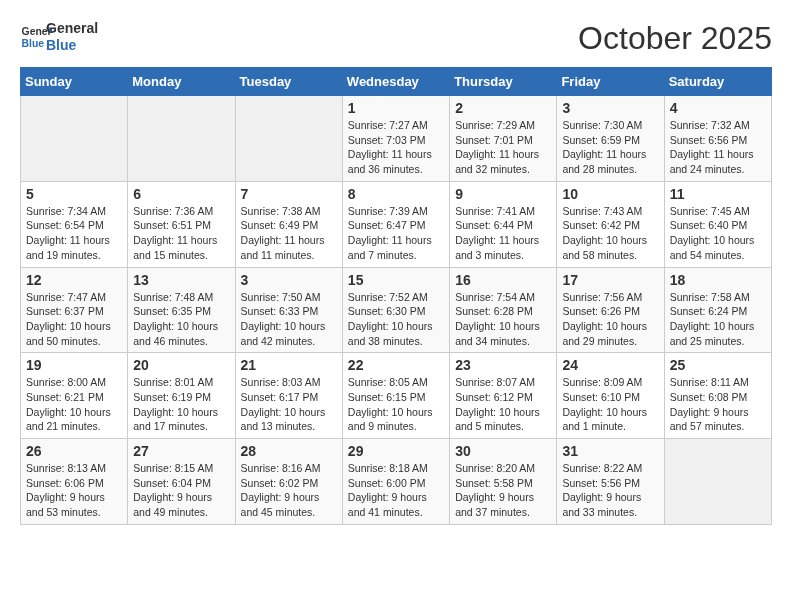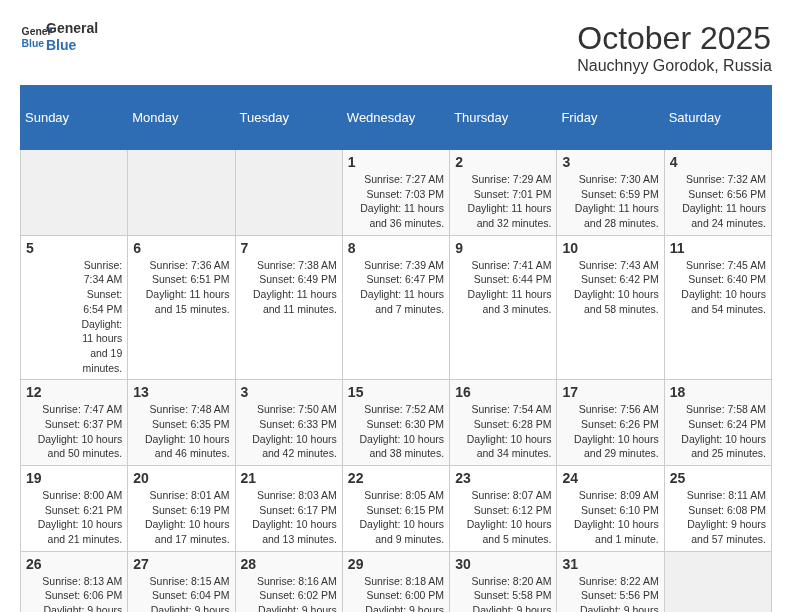--- a/index.html
+++ b/index.html
@@ -39,23 +39,23 @@
     table {
       width: 100%;
       border-collapse: collapse;
       table-layout: fixed;
     }
     thead tr {
       background-color: #2e6db4;
       color: white;
     }
     thead th {
-      padding: 24px 4px;
+      padding: 6px 4px;
       font-size: 13px;
-      font-weight: normal;
+      font-weight: bold;
       text-align: left;
       border: 1px solid #2e6db4;
     }
     tbody td {
       border: 1px solid #ccc;
       vertical-align: top;
       padding: 4px 5px;
       font-size: 11px;
       color: #333;
       height: 80px;
@@ -64,21 +64,20 @@
       font-size: 14px;
       font-weight: bold;
       color: #333;
       display: block;
       margin-bottom: 2px;
     }
     .day-info {
       font-size: 10.5px;
       line-height: 1.4;
       color: #333;
-      text-align: right;
     }
     tbody tr:nth-child(odd) td {
       background-color: #f9f9f9;
     }
     tbody tr:nth-child(even) td {
       background-color: #ffffff;
     }
     .empty-cell {
       background-color: #f0f0f0 !important;
     }
@@ -94,21 +93,20 @@
       <polygon points="32,8 40,14 36,8" fill="#2e6db4"></polygon>
       <polygon points="36,8 40,14 40,8" fill="#1a4a8a"></polygon>
     </svg>
     <div style="display:flex;flex-direction:column;line-height:1.2;margin-left:-10px">
       <span style="font-size:14px;font-weight:bold;color:#333;">General</span>
       <span style="font-size:14px;font-weight:bold;color:#2e6db4;">Blue</span>
     </div>
   </div>
   <div class="title-section">
     <div class="main-title">October 2025</div>
-    <div class="subtitle">Nauchnyy Gorodok, Russia</div>
   </div>
 </div>
 
 <table>
   <thead>
     <tr>
     <th>Sunday</th>
         <th>Monday</th>
         <th>Tuesday</th>
         <th>Wednesday</th>
@@ -147,21 +145,21 @@
           <span class="day-number">4</span>
           <div class="day-info" style="white-space: pre-line;">Sunrise: 7:32 AM
 Sunset: 6:56 PM
 Daylight: 11 hours
 and 24 minutes.</div>
         </td>
       </tr>
       <tr>
         <td>
           <span class="day-number">5</span>
-          <div class="day-info" style="white-space: pre-line; margin-left: 48px;">Sunrise: 7:34 AM
+          <div class="day-info" style="white-space: pre-line;">Sunrise: 7:34 AM
 Sunset: 6:54 PM
 Daylight: 11 hours
 and 19 minutes.</div>
         </td>
         <td>
           <span class="day-number">6</span>
           <div class="day-info" style="white-space: pre-line;">Sunrise: 7:36 AM
 Sunset: 6:51 PM
 Daylight: 11 hours
 and 15 minutes.</div>

